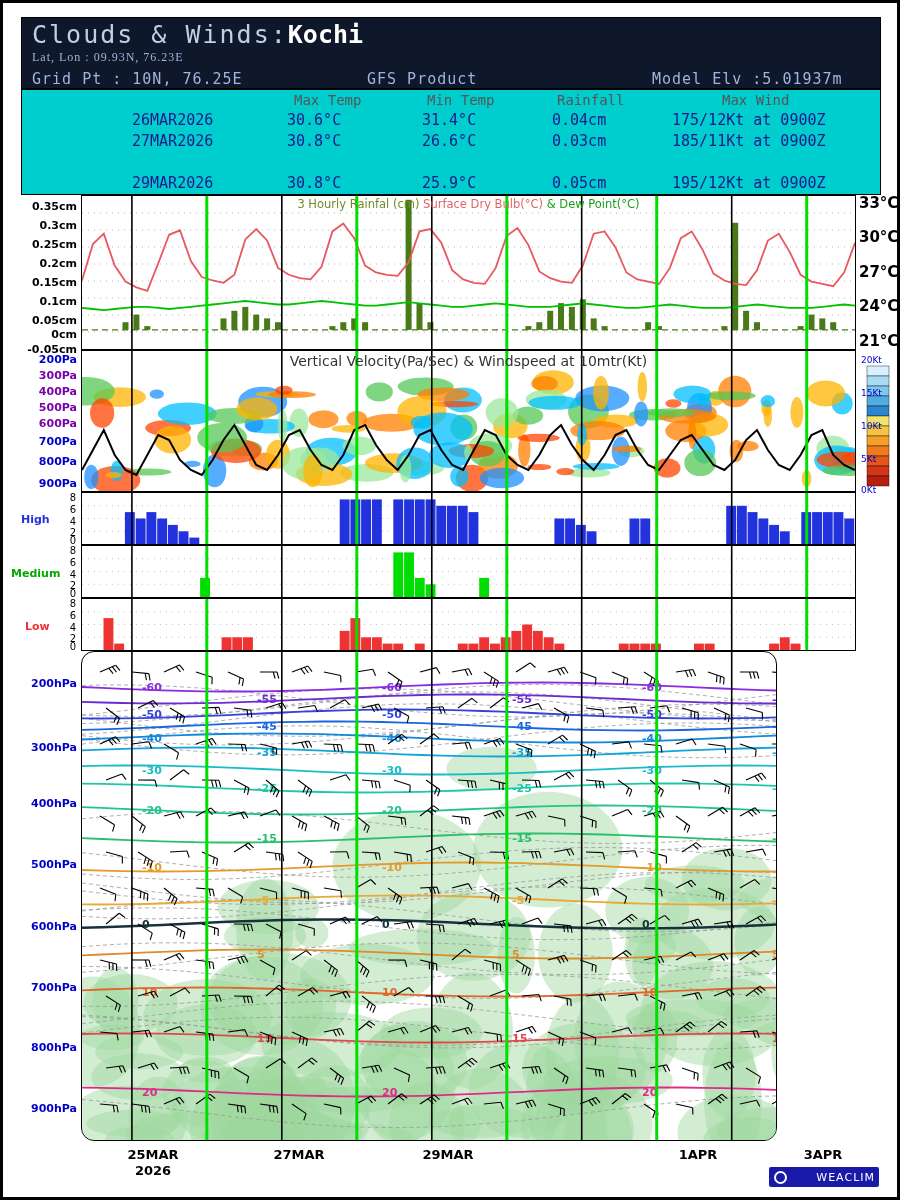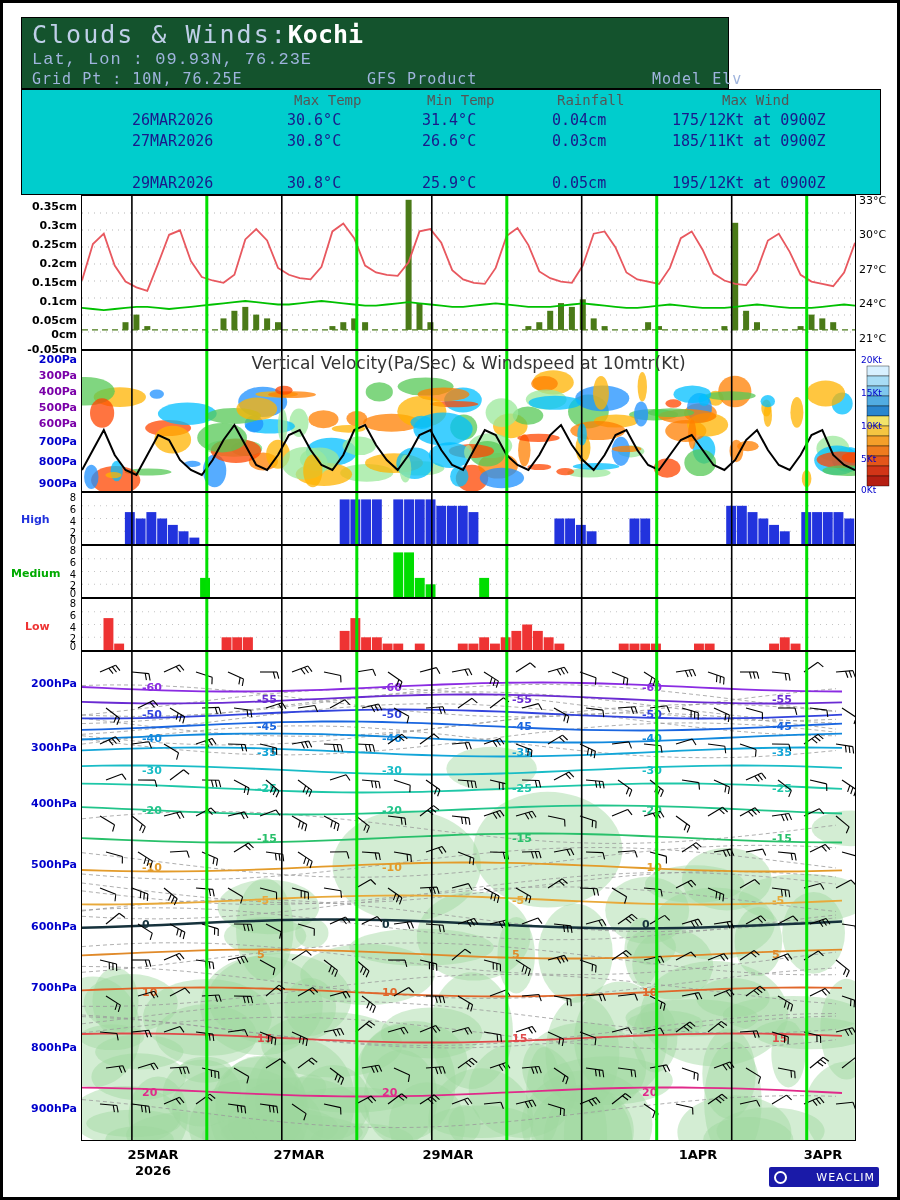--- a/index.html
+++ b/index.html
@@ -1,57 +1,57 @@
 <!DOCTYPE html>
 <html><head>
 <meta charset="utf-8">
 <style>
   html,body{margin:0;padding:0;background:#fff;}
   body{width:900px;height:1200px;font-family:"DejaVu Sans",sans-serif;}
   #page{position:relative;width:900px;height:1200px;box-sizing:border-box;border:3px solid #000;background:#fff;}
 
   
-  .hdr{position:absolute;left:18px;top:14px;width:708px;height:72px;background:#14532d;box-sizing:border-box;border:1px solid #000;}
+  .hdr{position:absolute;left:18px;top:14px;width:860px;height:72px;background:#0f172a;box-sizing:border-box;border:1px solid #000;}
   .hdr-title{position:absolute;left:10px;top:2px;font-family:"DejaVu Sans Mono",monospace;font-size:25px;color:#bfcfe8;letter-spacing:2px;}
   .hdr-title b{color:#ffffff;font-weight:bold;letter-spacing:0px;}
   .hdr-ic{position:absolute;right:12px;top:4px;font-family:"DejaVu Sans Mono",monospace;font-size:24px;color:#ffffff;letter-spacing:1px;}
-  .hdr-l2{position:absolute;left:10px;top:32px;font-family:Liberation Mono, monospace;font-size:17px;color:#9fb4dd;letter-spacing:1px;}
+  .hdr-l2{position:absolute;left:10px;top:32px;font-family:Liberation Serif, serif;font-size:12px;color:#9fb4dd;letter-spacing:1px;}
   .hdr-l3{position:absolute;left:10px;top:52px;font-family:"DejaVu Sans Mono",monospace;font-size:15px;color:#9fb4dd;letter-spacing:1px;}
   .hdr-gfs{position:absolute;left:345px;top:52px;font-family:"DejaVu Sans Mono",monospace;font-size:15px;color:#9fb4dd;letter-spacing:1px;}
   .hdr-elv{position:absolute;left:630px;top:52px;font-family:"DejaVu Sans Mono",monospace;font-size:15px;color:#9fb4dd;letter-spacing:1px;}
 
   
   .summary{position:absolute;left:18px;top:86px;width:860px;height:106px;background:#00cdcd;box-sizing:border-box;border:1px solid #000;overflow:hidden;}
   .sum-head{position:absolute;top:2px;left:0;width:100%;height:18px;}
   .sum-head span{position:absolute;font-family:"DejaVu Sans Mono",monospace;font-size:14px;color:#555;}
   .sum-row{position:absolute;left:0;width:100%;height:21px;}
   .sum-row span{position:absolute;font-family:"DejaVu Sans Mono",monospace;font-size:15px;color:#1a1a8a;}
   .c-date{left:110px;} .c-max{left:265px;} .c-min{left:400px;} .c-rain{left:530px;} .c-wind{left:650px;}
   .h-max{left:272px;} .h-min{left:405px;} .h-rain{left:535px;} .h-wind{left:700px;}
 
   
   .panel{position:absolute;box-sizing:border-box;border:1px solid #000;background:#fff;overflow:hidden;}
   .axleft{position:absolute;right:3px;text-align:right;font-family:"DejaVu Sans",sans-serif;font-size:11px;font-weight:bold;color:#000;white-space:nowrap;}
-  .axright{position:absolute;left:3px;text-align:left;font-family:"DejaVu Sans",sans-serif;font-size:11px;font-weight:normal;color:#000;white-space:nowrap;}
+  .axright{position:absolute;left:3px;text-align:left;font-family:"DejaVu Sans",sans-serif;font-size:15px;font-weight:bold;color:#000;white-space:nowrap;}
 
   svg{display:block;}
 
   
   #p-rain{left:78px;top:192px;width:775px;height:155px;}
   .rain-title{position:absolute;top:1px;left:50%;transform:translateX(-50%);font-size:11.5px;font-family:"DejaVu Sans",sans-serif;white-space:nowrap;}
   .rain-title .t1{color:#6b8e23;} .rain-title .t2{color:#e06666;} .rain-title .t3{color:#1aa11a;}
 
   
   #p-vv{left:78px;top:347px;width:775px;height:142px;}
-  .vv-title{position:absolute;top:2px;left:50%;transform:translateX(-50%);font-size:17px;color:#333;white-space:nowrap;}
+  .vv-title{position:absolute;top:2px;left:50%;transform:translateX(-50%);font-size:14px;color:#333;white-space:nowrap;}
 
   #p-high{left:78px;top:489px;width:775px;height:53px;}
   #p-med{left:78px;top:542px;width:775px;height:53px;}
   #p-low{left:78px;top:595px;width:775px;height:53px;}
-  #p-main{left:78px;top:648px;width:775px;height:490px;}
+  #p-main{left:78px;top:648px;width:696px;height:490px;border-radius:13px;}
 
   .cloudlabel{position:absolute;font-size:11px;font-weight:bold;}
   .ytick{position:absolute;right:4px;font-size:10px;color:#000;text-align:right;}
 
   .xlab{position:absolute;font-family:"DejaVu Sans",sans-serif;font-size:13px;font-weight:bold;color:#000;text-align:center;}
   .logo{position:absolute;right:18px;bottom:10px;width:110px;height:20px;background:#1a1aa8;border-radius:2px;}
   .logo-txt{position:absolute;right:22px;bottom:13px;color:#fff;font-size:11px;font-family:"DejaVu Sans",sans-serif;letter-spacing:1px;}
   .logo-dot{position:absolute;right:110px;bottom:13px;width:13px;height:13px;border-radius:50%;border:2px solid #fff;box-sizing:border-box;}
   .wind-legend{position:absolute;left:858px;top:355px;width:40px;height:135px;}
   .wl-t{position:absolute;right:0;font-size:9px;color:#0000cc;}
@@ -93,20 +93,25 @@
     <div class="sum-row" style="top:84px">
       <span class="c-date">29MAR2026</span>
       <span class="c-max">30.8°C</span>
       <span class="c-min">25.9°C</span>
       <span class="c-rain">0.05cm</span>
       <span class="c-wind">195/12Kt at 0900Z</span>
     </div>
   </div>
 
   <div class="panel" id="p-rain">
+    <div class="rain-title">
+      <span class="t1">3 Hourly Rainfal (cm)</span>
+      <span class="t2">Surface Dry Bulb(°C)</span>
+      <span class="t3">&amp; Dew Point(°C)</span>
+    </div>
     <svg id="svg-rain" width="773" height="153">
         <line x1="0" y1="17" x2="773" y2="17" stroke="#999" stroke-width="0.7" stroke-dasharray="1 5"></line>
         <line x1="0" y1="34" x2="773" y2="34" stroke="#999" stroke-width="0.7" stroke-dasharray="1 5"></line>
         <line x1="0" y1="51" x2="773" y2="51" stroke="#999" stroke-width="0.7" stroke-dasharray="1 5"></line>
         <line x1="0" y1="68" x2="773" y2="68" stroke="#999" stroke-width="0.7" stroke-dasharray="1 5"></line>
         <line x1="0" y1="85" x2="773" y2="85" stroke="#999" stroke-width="0.7" stroke-dasharray="1 5"></line>
         <line x1="0" y1="102" x2="773" y2="102" stroke="#999" stroke-width="0.7" stroke-dasharray="1 5"></line>
         <line x1="0" y1="119" x2="773" y2="119" stroke="#999" stroke-width="0.7" stroke-dasharray="1 5"></line>
         <line x1="0" y1="136" x2="773" y2="136" stroke="#999" stroke-width="0.7" stroke-dasharray="1 5"></line>
         <line x1="0" y1="133.875" x2="773" y2="133.875" stroke="#4a7a18" stroke-width="1.2" stroke-dasharray="6 4"></line>

